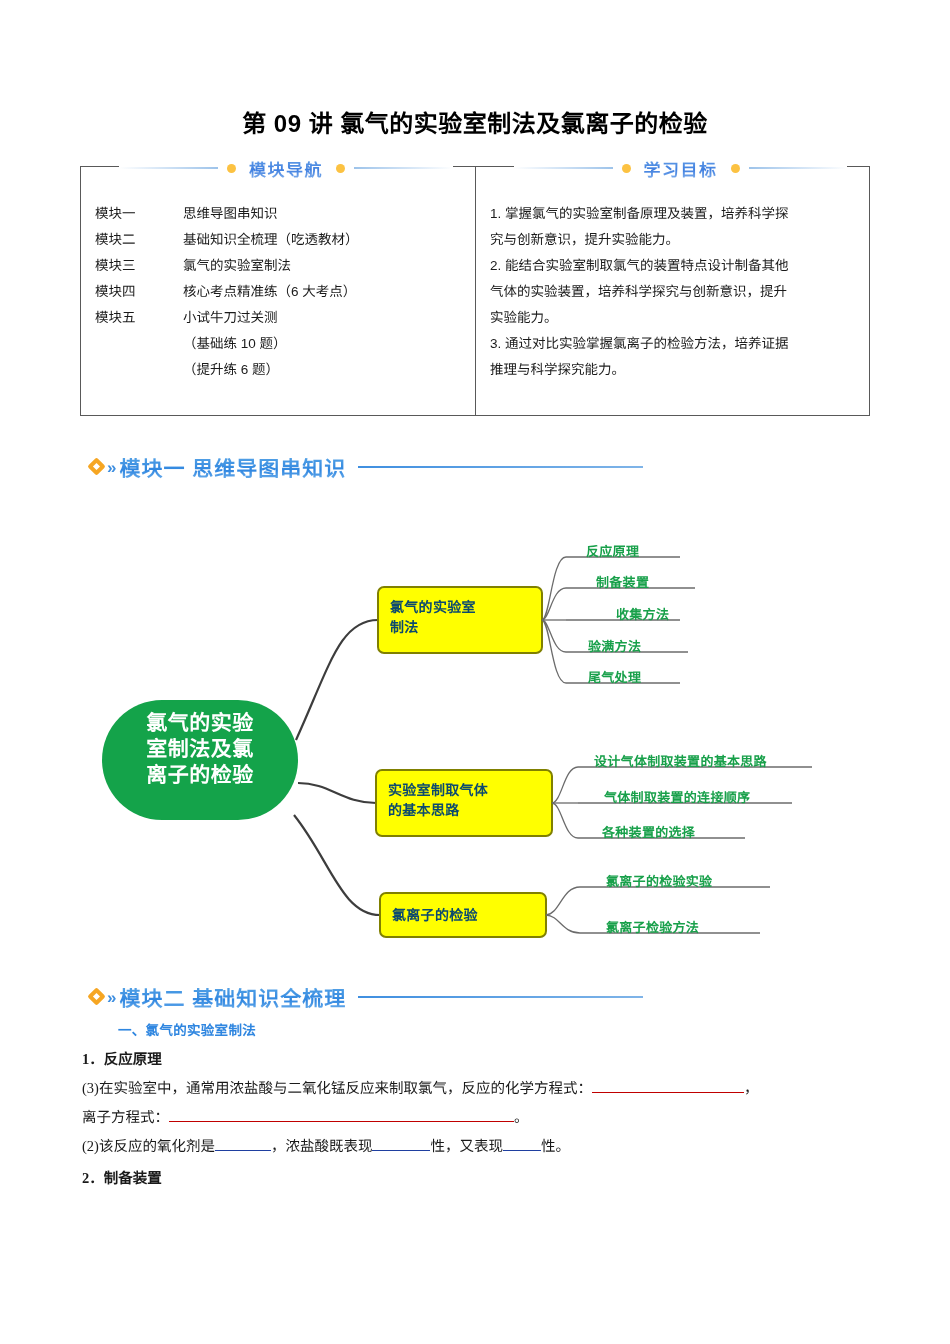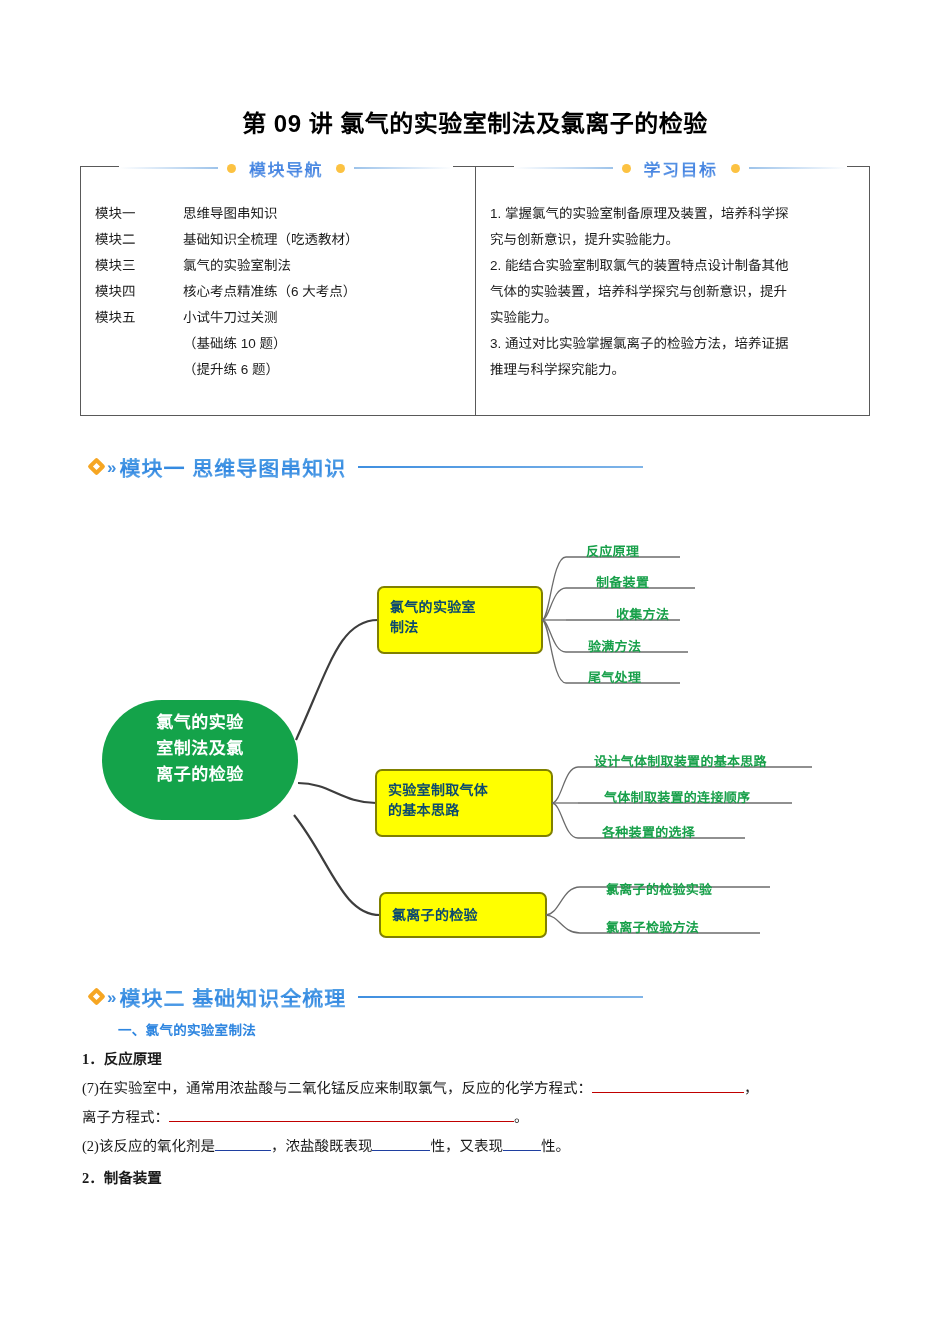--- a/index.html
+++ b/index.html
@@ -205,21 +205,21 @@
     letter-spacing: 0.3px;
   }
   .mm-center-text {
     position: absolute;
     left: 35px;
     top: 195px;
     width: 170px;
     text-align: center;
     font-family: "Liberation Sans", "DejaVu Sans", sans-serif;
     font-weight: bold;
-    font-size: 17px;
+    font-size: 21px;
     line-height: 26px;
     color: #ffffff;
     letter-spacing: 0.5px;
   }
   .mm-box-text {
     position: absolute;
     font-family: "Liberation Sans", "DejaVu Sans", sans-serif;
     font-weight: bold;
     font-size: 14px;
     line-height: 20px;
@@ -391,40 +391,40 @@
     <div class="mm-label" style="left:506px; top:26px;">反应原理</div>
     <div class="mm-label" style="left:516px; top:57px;">制备装置</div>
     <div class="mm-label" style="left:508px; top:89px;margin-left:28px;">收集方法</div>
     <div class="mm-label" style="left:508px; top:121px;">验满方法</div>
     <div class="mm-label" style="left:508px; top:152px;">尾气处理</div>
 
     <div class="mm-label" style="left:514px; top:236px;">设计气体制取装置的基本思路</div>
     <div class="mm-label" style="left:524px; top:272px;">气体制取装置的连接顺序</div>
     <div class="mm-label" style="left:522px; top:307px;">各种装置的选择</div>
 
-    <div class="mm-label" style="left:526px; top:364px;">氯离子的检验实验</div>
+    <div class="mm-label" style="left:526px; top:356px;">氯离子的检验实验</div>
     <div class="mm-label" style="left:526px; top:402px;">氯离子检验方法</div>
   </div>
 
   <div class="module-head" style="left:88px; top:982px;">
     <span class="diamond-icon">
       <span class="d-out"></span>
         <span class="d-in"></span>
     </span>
     <span class="chev-icon">»</span>
     <span class="module-title">模块二 基础知识全梳理</span>
     <span class="module-rule" style="width:285px;"></span>
   </div>
 
   <div class="sub-head" style="left:82px; top:1019px;margin-left:36px;">一、氯气的实验室制法</div>
 
   <div class="body-line bold" style="left:82px; top:1047px;">1．反应原理</div>
 
   <div class="body-line" style="left:82px; top:1076px;">
-    <span>(7)在实验室中，通常用浓盐酸与二氧化锰反应来制取氯气，反应的化学方程式：</span><span class="blank-red" style="width:152px; height:15px;"></span><span>，</span>
+    <span>(3)在实验室中，通常用浓盐酸与二氧化锰反应来制取氯气，反应的化学方程式：</span><span class="blank-red" style="width:152px; height:15px;"></span><span>，</span>
   </div>
 
   <div class="body-line" style="left:82px; top:1105px;">
     <span>离子方程式：</span><span class="blank-red" style="width:345px; height:15px;"></span><span>。</span>
   </div>
 
   <div class="body-line" style="left:82px; top:1134px;">
     <span>(2)该反应的氧化剂是</span><span class="blank-blue" style="width:56px; height:15px;"></span><span>，浓盐酸既表现</span><span class="blank-blue" style="width:58px; height:15px;"></span><span>性，又表现</span><span class="blank-blue" style="width:38px; height:15px;"></span><span>性。</span>
   </div>
 

